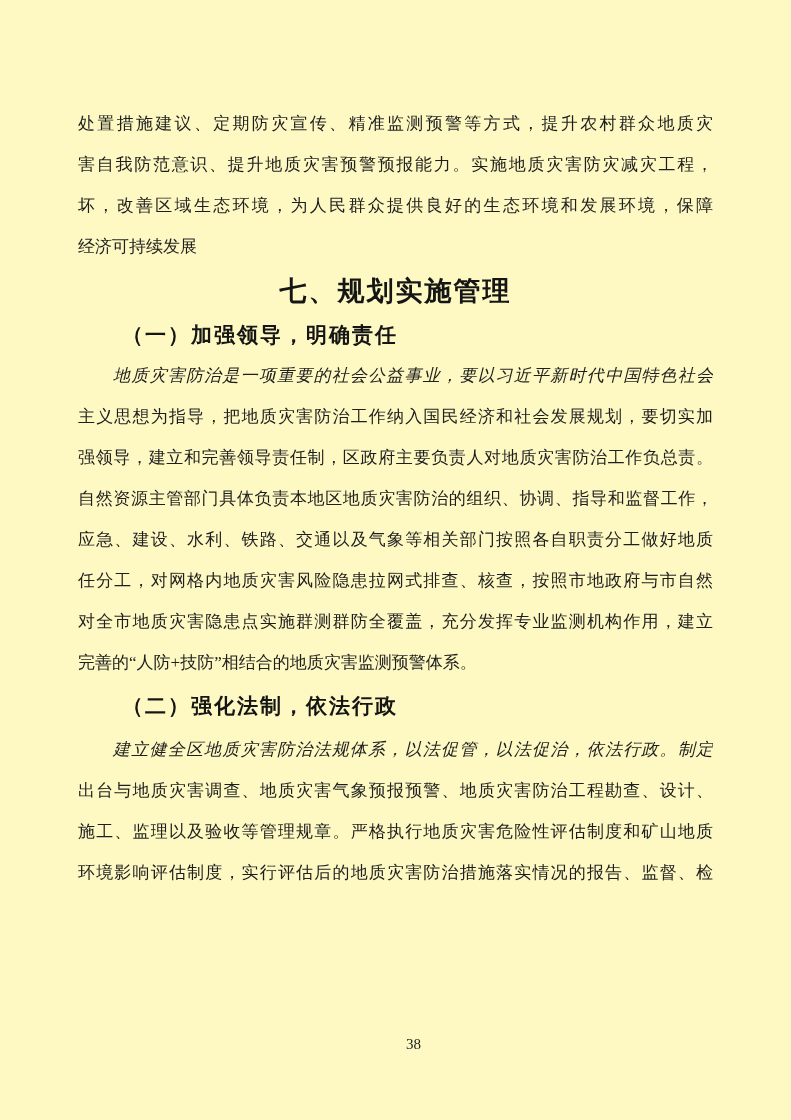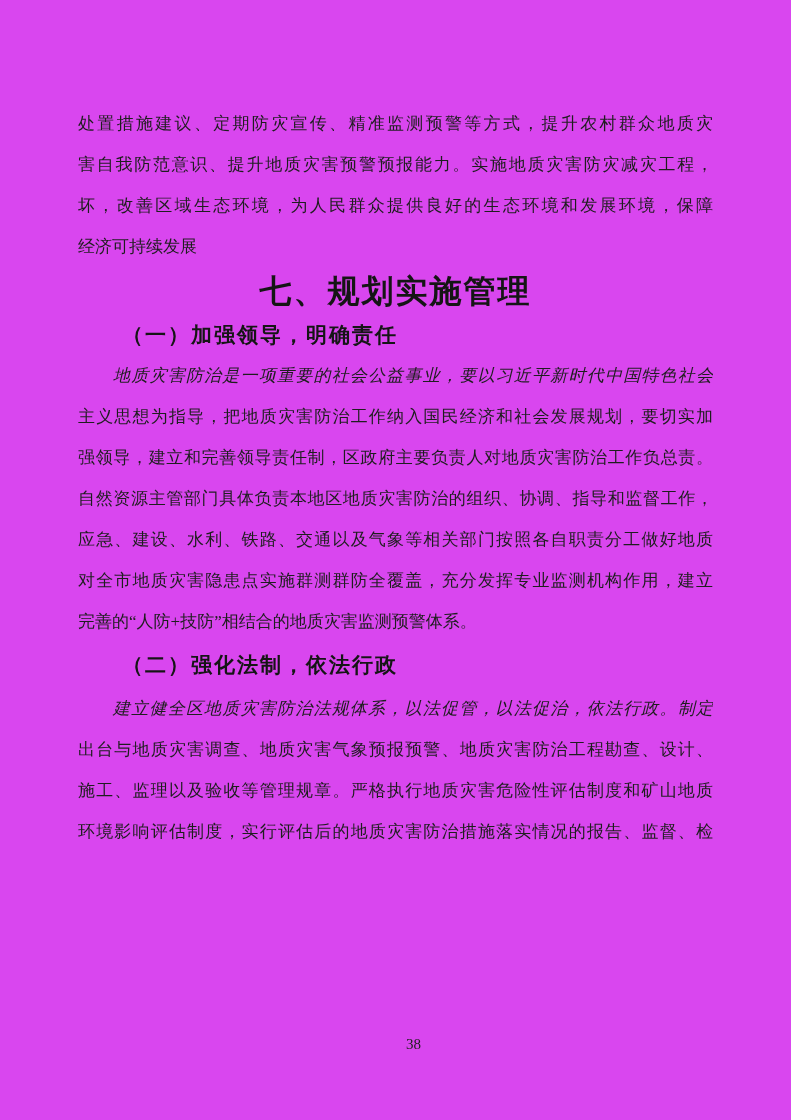--- a/index.html
+++ b/index.html
@@ -2,21 +2,21 @@
 <html lang="zh"><head>
 <meta charset="utf-8">
 <style>
   * { margin: 0; padding: 0; box-sizing: border-box; }
   html, body { background: #e8e8e6; }
   .page {
     position: relative;
     width: 791px;
     height: 1120px;
     margin: 0 auto;
-    background: #d946ef;
+    background: #fef9c3;
     color: #1e1e1e;
     overflow: hidden;
     box-shadow: 0 0 4px rgba(0,0,0,0.15);
   }
   .content {
     padding: 103px 78px 0 78px;
   }
   .para { width: 100%; }
   .line {
     font-family: "Liberation Serif", "DejaVu Serif", serif;
@@ -28,21 +28,21 @@
     text-align-last: justify;
     text-justify: inter-character;
   }
   .line.indent { text-indent: 35px; font-style: italic; }
   .line.no-just { text-align-last: left; }
   .section-heading {
     height: 48px;
     line-height: 48px;
     text-align: center;
     font-family: "Liberation Sans", "DejaVu Sans", sans-serif;
-    font-size: 32px;
+    font-size: 27px;
     font-weight: 700;
     letter-spacing: 2px;
     color: #151515;
   }
   .subsection-heading {
     height: 40px;
     line-height: 40px;
     padding-left: 44px;
     font-family: "Liberation Sans", "DejaVu Sans", sans-serif;
     font-size: 21px;
@@ -80,20 +80,21 @@
     <div class="section-heading">七、规划实施管理</div>
 
     <div class="subsection-heading">（一）加强领导，明确责任</div>
 
     <div class="para">
       <div class="line indent">地质灾害防治是一项重要的社会公益事业，要以习近平新时代中国特色社会</div>
       <div class="line">主义思想为指导，把地质灾害防治工作纳入国民经济和社会发展规划，要切实加</div>
       <div class="line">强领导，建立和完善领导责任制，区政府主要负责人对地质灾害防治工作负总责。</div>
       <div class="line">自然资源主管部门具体负责本地区地质灾害防治的组织、协调、指导和监督工作，</div>
       <div class="line">应急、建设、水利、铁路、交通以及气象等相关部门按照各自职责分工做好地质</div>
+      <div class="line">任分工，对网格内地质灾害风险隐患拉网式排查、核查，按照市地政府与市自然</div>
       <div class="line">对全市地质灾害隐患点实施群测群防全覆盖，充分发挥专业监测机构作用，建立</div>
       <div class="line no-just">完善的“人防+技防”相结合的地质灾害监测预警体系。</div>
     </div>
 
     <div class="subsection-heading second">（二）强化法制，依法行政</div>
 
     <div class="para second">
       <div class="line indent">建立健全区地质灾害防治法规体系，以法促管，以法促治，依法行政。制定</div>
       <div class="line">出台与地质灾害调查、地质灾害气象预报预警、地质灾害防治工程勘查、设计、</div>
       <div class="line">施工、监理以及验收等管理规章。严格执行地质灾害危险性评估制度和矿山地质</div>

